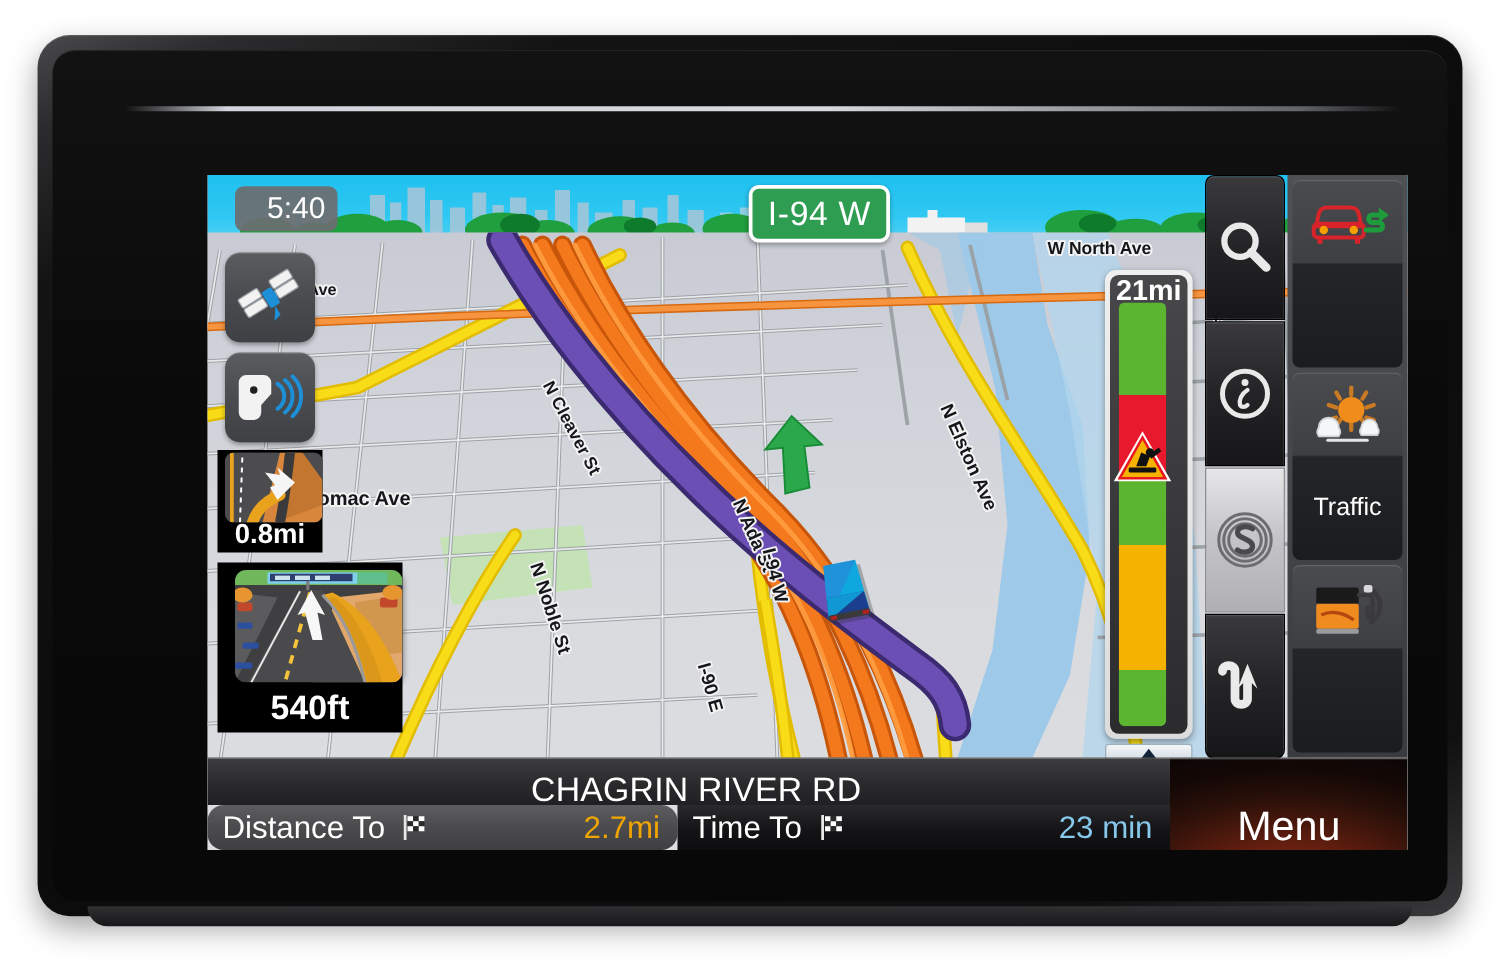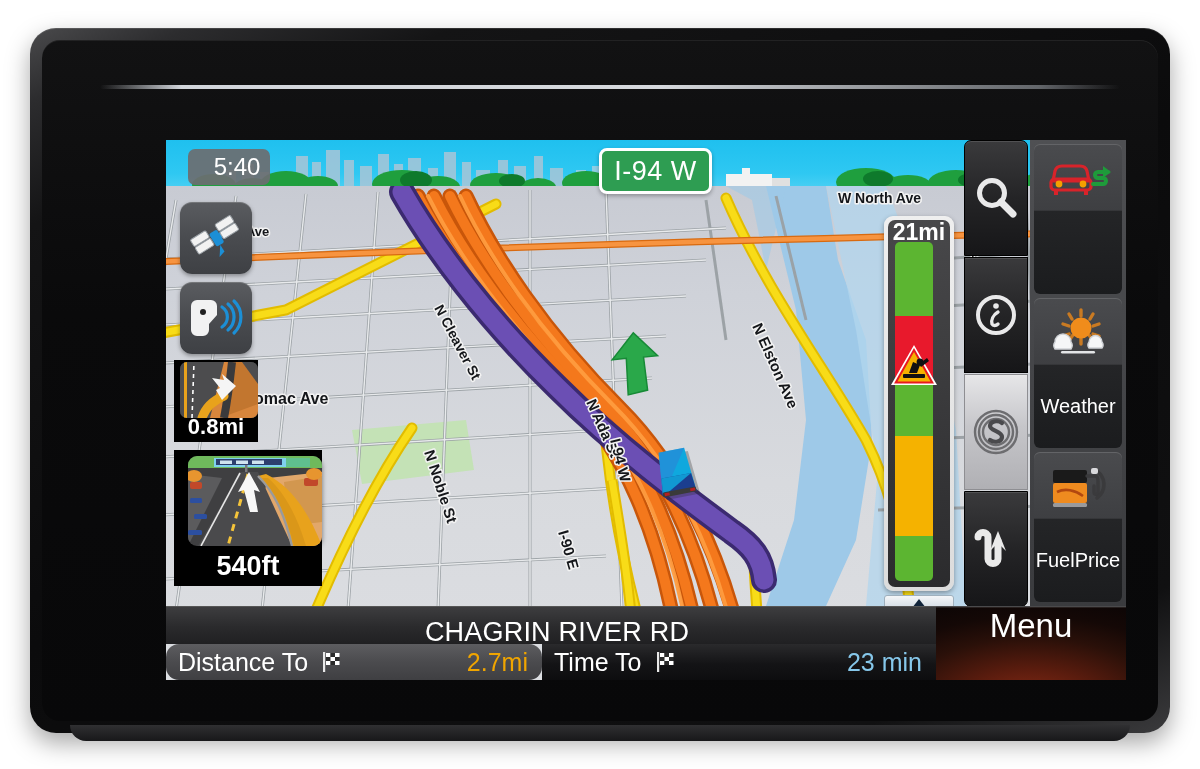--- a/index.html
+++ b/index.html
@@ -233,21 +233,21 @@
   }
   .stat .lab{ color:#fff; font-size:25px; margin-left:12px; }
   .stat .flag{ margin-left:14px; }
   .stat .val{ margin-left:auto; margin-right:14px; font-size:25px; }
 
   #menu{
     position:absolute; left:770px; top:466px; width:190px; height:74px;
     background:
       radial-gradient(120% 150% at 50% 130%, #8a2b16 0%, #5a1c0e 30%, #2a1009 58%, #140806 78%, #0b0505 100%);
     border-top:1px solid #4a4a4c;
-    display:flex; align-items:flex-start; justify-content:center;
+    display:flex; align-items:flex-end; justify-content:center;
     box-shadow:inset 0 1px 0 rgba(255,255,255,.10);
   }
   #menu span{ color:#fff; font-size:33px; }
 
   .mapname{
     font-family:"Liberation Sans", sans-serif;
     font-weight:bold; fill:#14161a;
     paint-order:stroke; stroke:#f3f3f3; stroke-width:3px; stroke-linejoin:round;
   }
 </style>
@@ -681,39 +681,34 @@
                   <path d="M25 31 L28 27"></path>
               </g>
               <circle cx="36" cy="20" r="10.5" fill="#f08c1b"></circle>
               <g fill="#f5f6f7" stroke="#cfd2d6" stroke-width="1.4">
                 <path d="M44 34 a6.5 6.5 0 0 1 13 0 a5 5 0 0 1 0 6 L44 40 a5 5 0 0 1 0 -6 Z"></path>
                 <path d="M10 34 a8 8 0 0 1 16 0 a6 6 0 0 1 0 7 L10 41 a6 6 0 0 1 0 -7 Z"></path>
               </g>
               <rect x="16" y="43" width="34" height="2.4" rx="1.2" fill="#e3e5e7"></rect>
             </svg>
           </div>
-          <div class="cap">Weather</div>
+          <div class="cap">Traffic</div>
         </div>
 
         <div class="feat">
           <div class="ic">
             <svg width="62" height="46" viewBox="0 0 62 46">
               <rect x="6" y="8" width="34" height="13" rx="2" fill="#1a1a1a"></rect>
               <rect x="6" y="21" width="34" height="20" rx="2" fill="#ef8b1f"></rect>
               <path d="M10 30 C18 26 28 28 36 34" fill="none" stroke="#b2480f" stroke-width="2.6"></path>
               <rect x="6" y="41" width="34" height="4" rx="1.5" fill="#9a9a9c"></rect>
               <path d="M40 14 L48 14 C51 14 51 17 51 19 L51 30 C51 33 47 33 47 30 L47 24" fill="none" stroke="#3a3a3c" stroke-width="3.4" stroke-linecap="round"></path>
               <path d="M47 8 C53 10 57 16 57 22 C57 28 54 33 50 36" fill="none" stroke="#3a3a3c" stroke-width="3.6" stroke-linecap="round"></path>
               <rect x="44" y="6" width="7" height="6" rx="2" fill="#d9d9dc"></rect>
             </svg>
-          </div>
-          <div class="cap">
-            <span>Fuel</span>
-              <br>
-            <span>Price</span>
           </div>
         </div>
       </div>
 
       <div id="street">
         <svg width="26" height="22" viewBox="0 0 26 22">
           <rect x="1" y="1" width="10" height="20" rx="2" fill="#cfd2d6" stroke="#8a8d91"></rect>
           <rect x="14" y="1" width="10" height="20" rx="2" fill="#cfd2d6" stroke="#8a8d91"></rect>
           <g fill="#6a6d71">
             <rect x="4" y="4" width="4" height="4"></rect>

